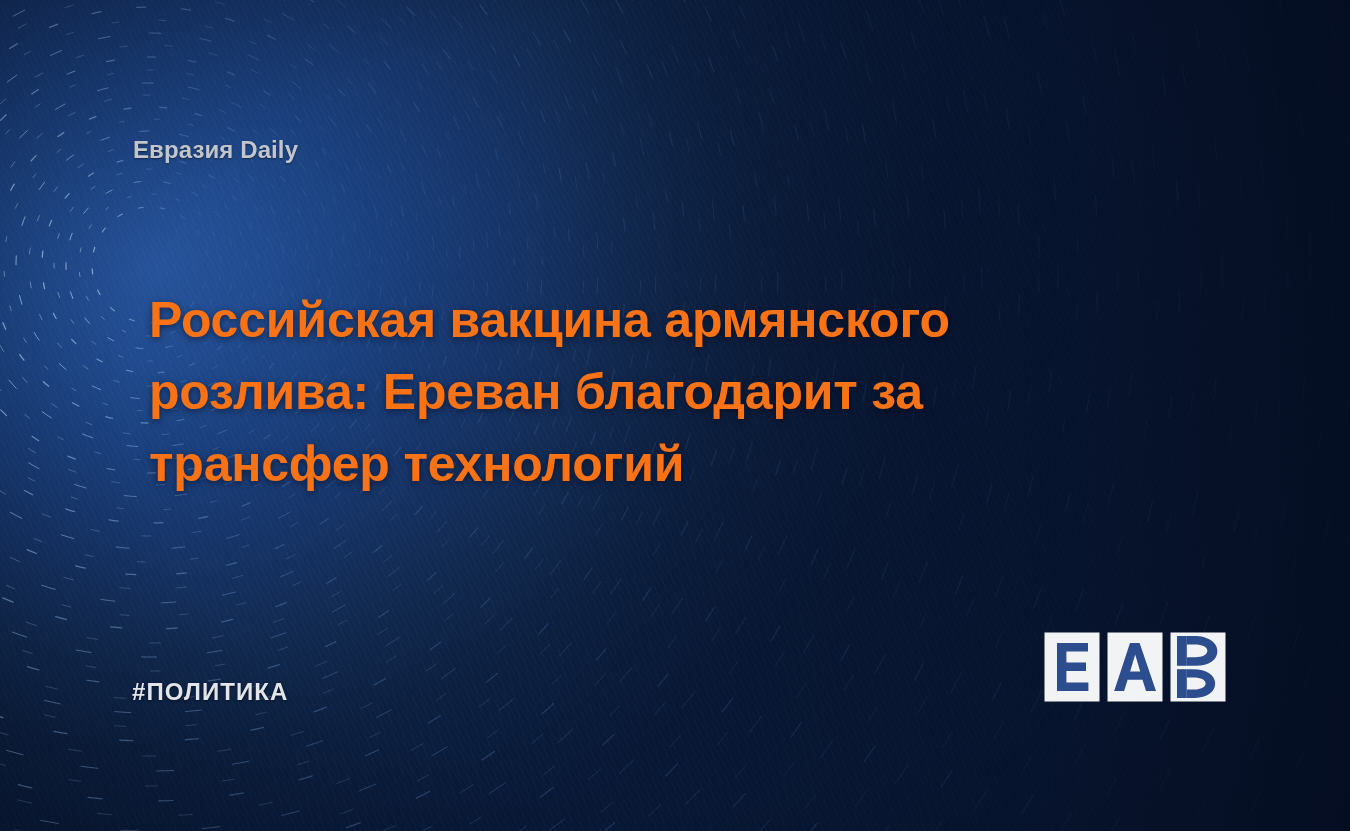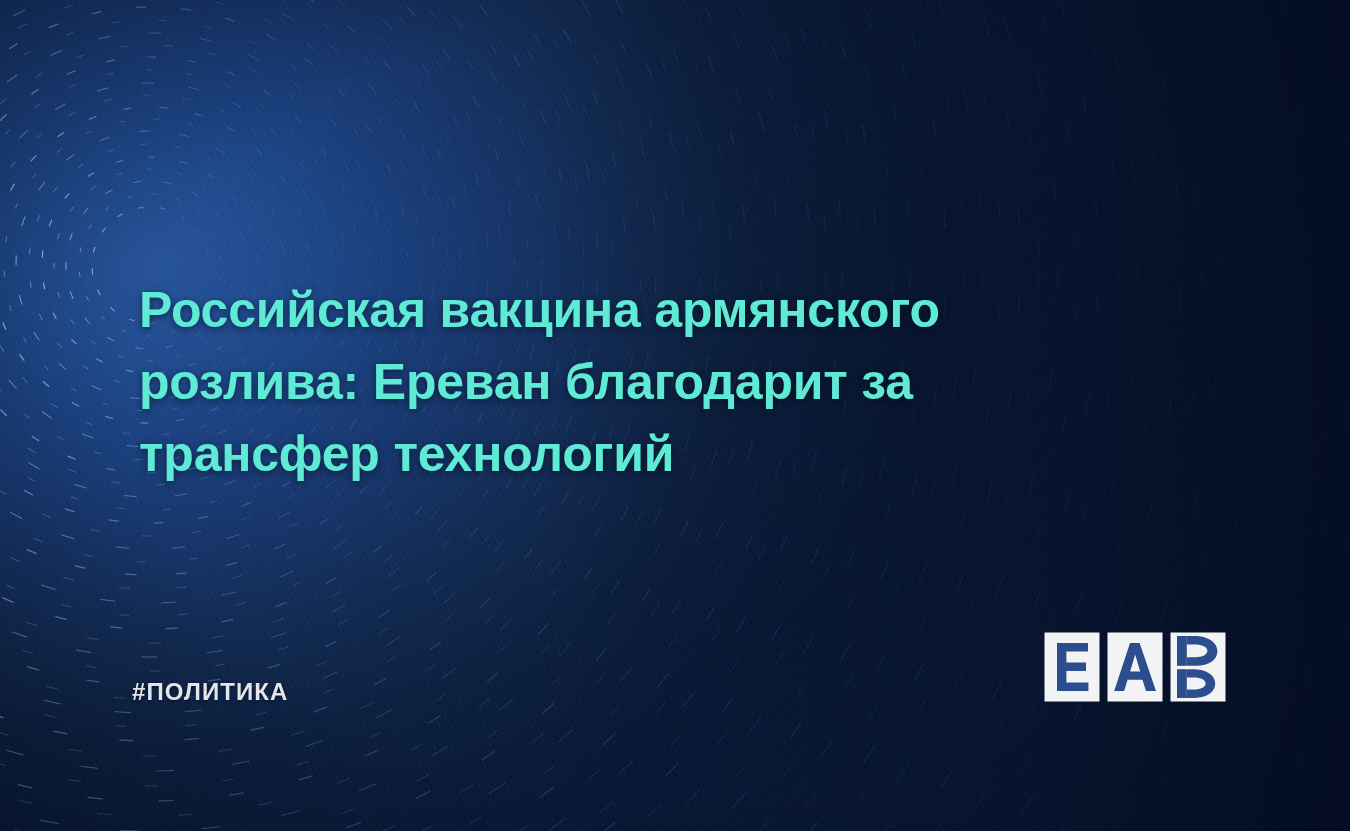--- a/index.html
+++ b/index.html
@@ -74,25 +74,25 @@
     color: #c2c6cb;
     text-shadow: 0 1px 2px rgba(0,0,0,.45);
     white-space: nowrap;
   }
 
   .headline {
     position: absolute;
     left: 133px;
     top: 268px;
     width: 920px;
-    margin: 6px;
+    margin: 16px;
     font-size: 50px;
     line-height: 72px;
     font-weight: bold;
-    color: #5eead4;
+    color: #f97316;
     letter-spacing: -0.2px;
     text-shadow: 0 2px 7px rgba(2,10,26,.55);
   }
 
   .category {
     position: absolute;
     left: 132px;
     top: 678px;
     font-size: 24px;
     font-weight: bold;
@@ -217,20 +217,21 @@
         <circle cx="150" cy="265" r="1138" stroke-width=".9" stroke-dasharray="22 107" stroke-dashoffset="124"></circle>
         <circle cx="150" cy="265" r="1183" stroke-width=".9" stroke-dasharray="21 110" stroke-dashoffset="97"></circle>
         <circle cx="150" cy="265" r="1229" stroke-width=".9" stroke-dasharray="23 112" stroke-dashoffset="131"></circle>
       </g>
     </svg>
   </div>
 
   <div class="bg-layer bg-grain"></div>
   <div class="bg-layer bg-vignette"></div>
 
+  <div class="brand">Евразия Daily</div>
 
   <h1 class="headline">Российская вакцина армянского розлива: Ереван благодарит за трансфер технологий</h1>
 
   <div class="category">#ПОЛИТИКА</div>
 
   <div class="logo">
     <svg viewBox="0 0 186 70" aria-hidden="true">
 
       <rect x="0.5" y="0.5" width="55" height="69" fill="#f2f3f4"></rect>
       <path d="M13 11 h31 v8.6 H22.4 v11 H42 v8.4 H22.4 v11.6 H44.4 V59 H13 Z" fill="#2c4d8e"></path>

